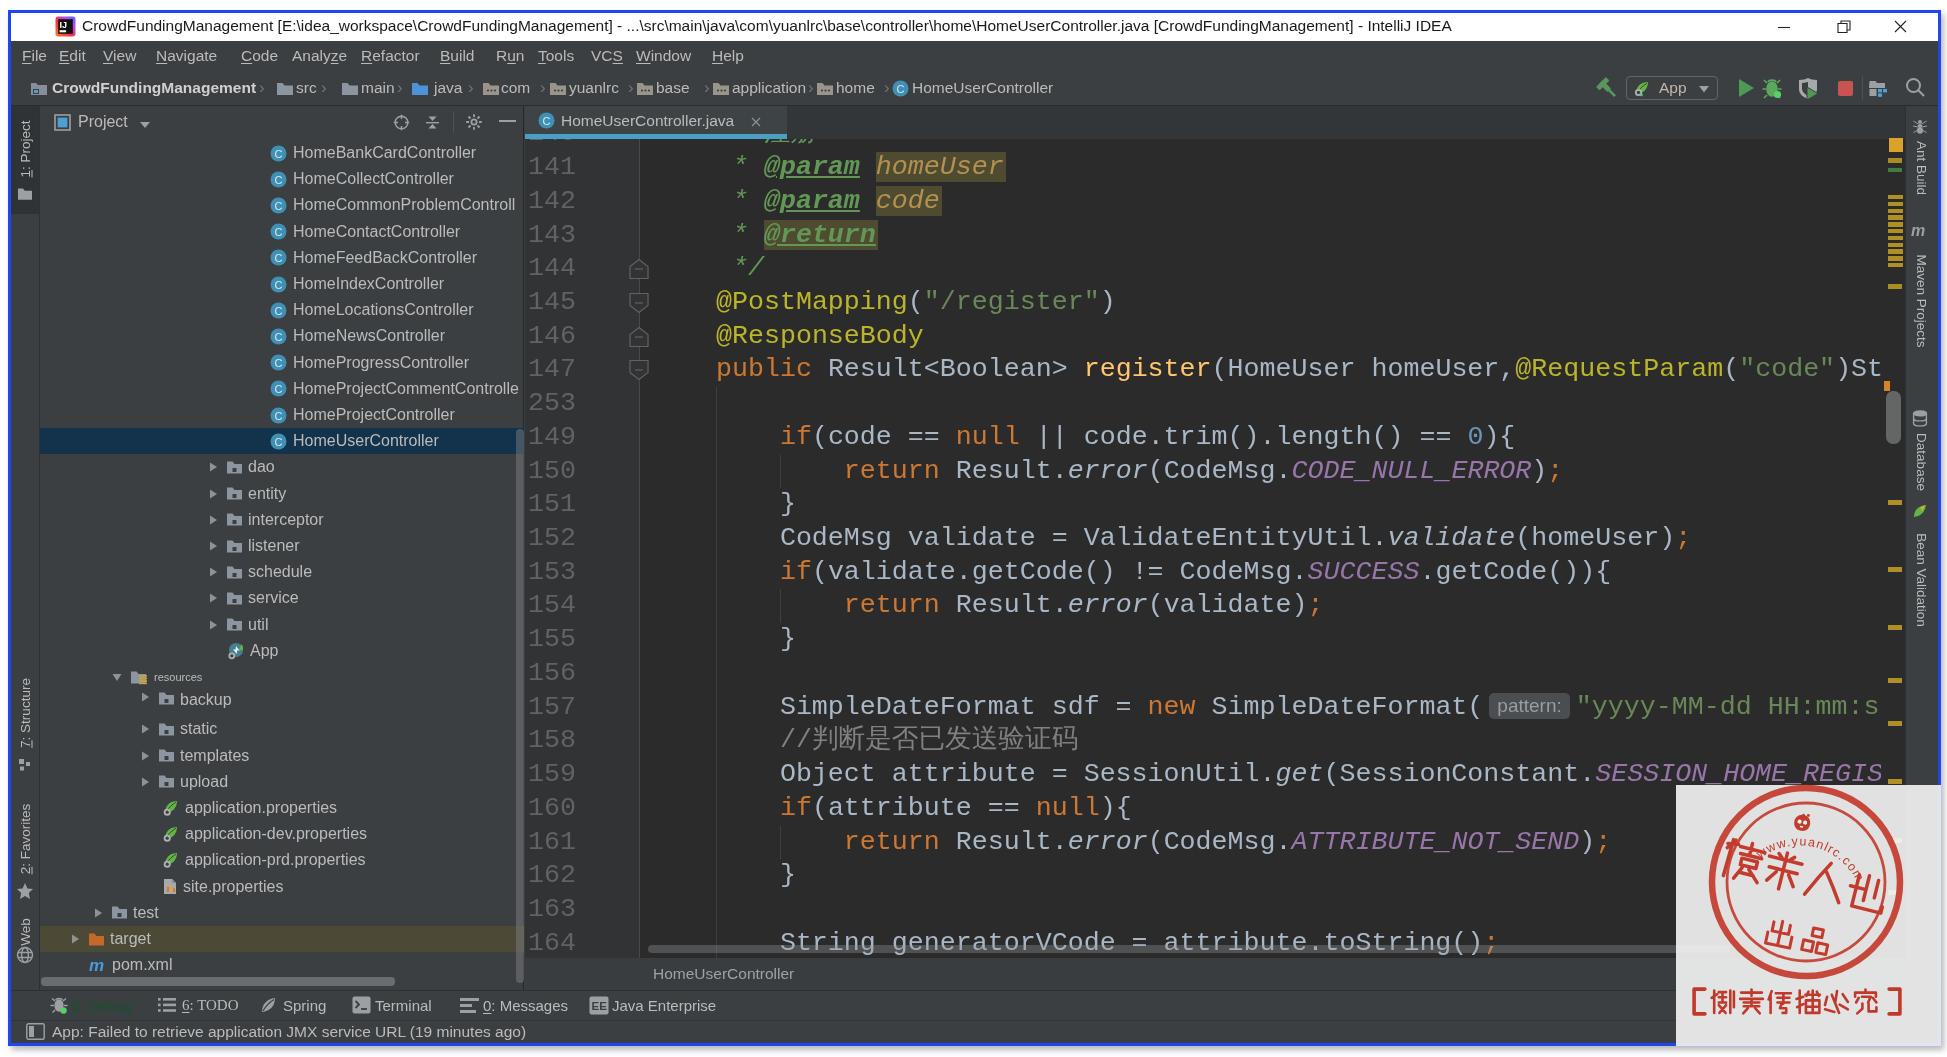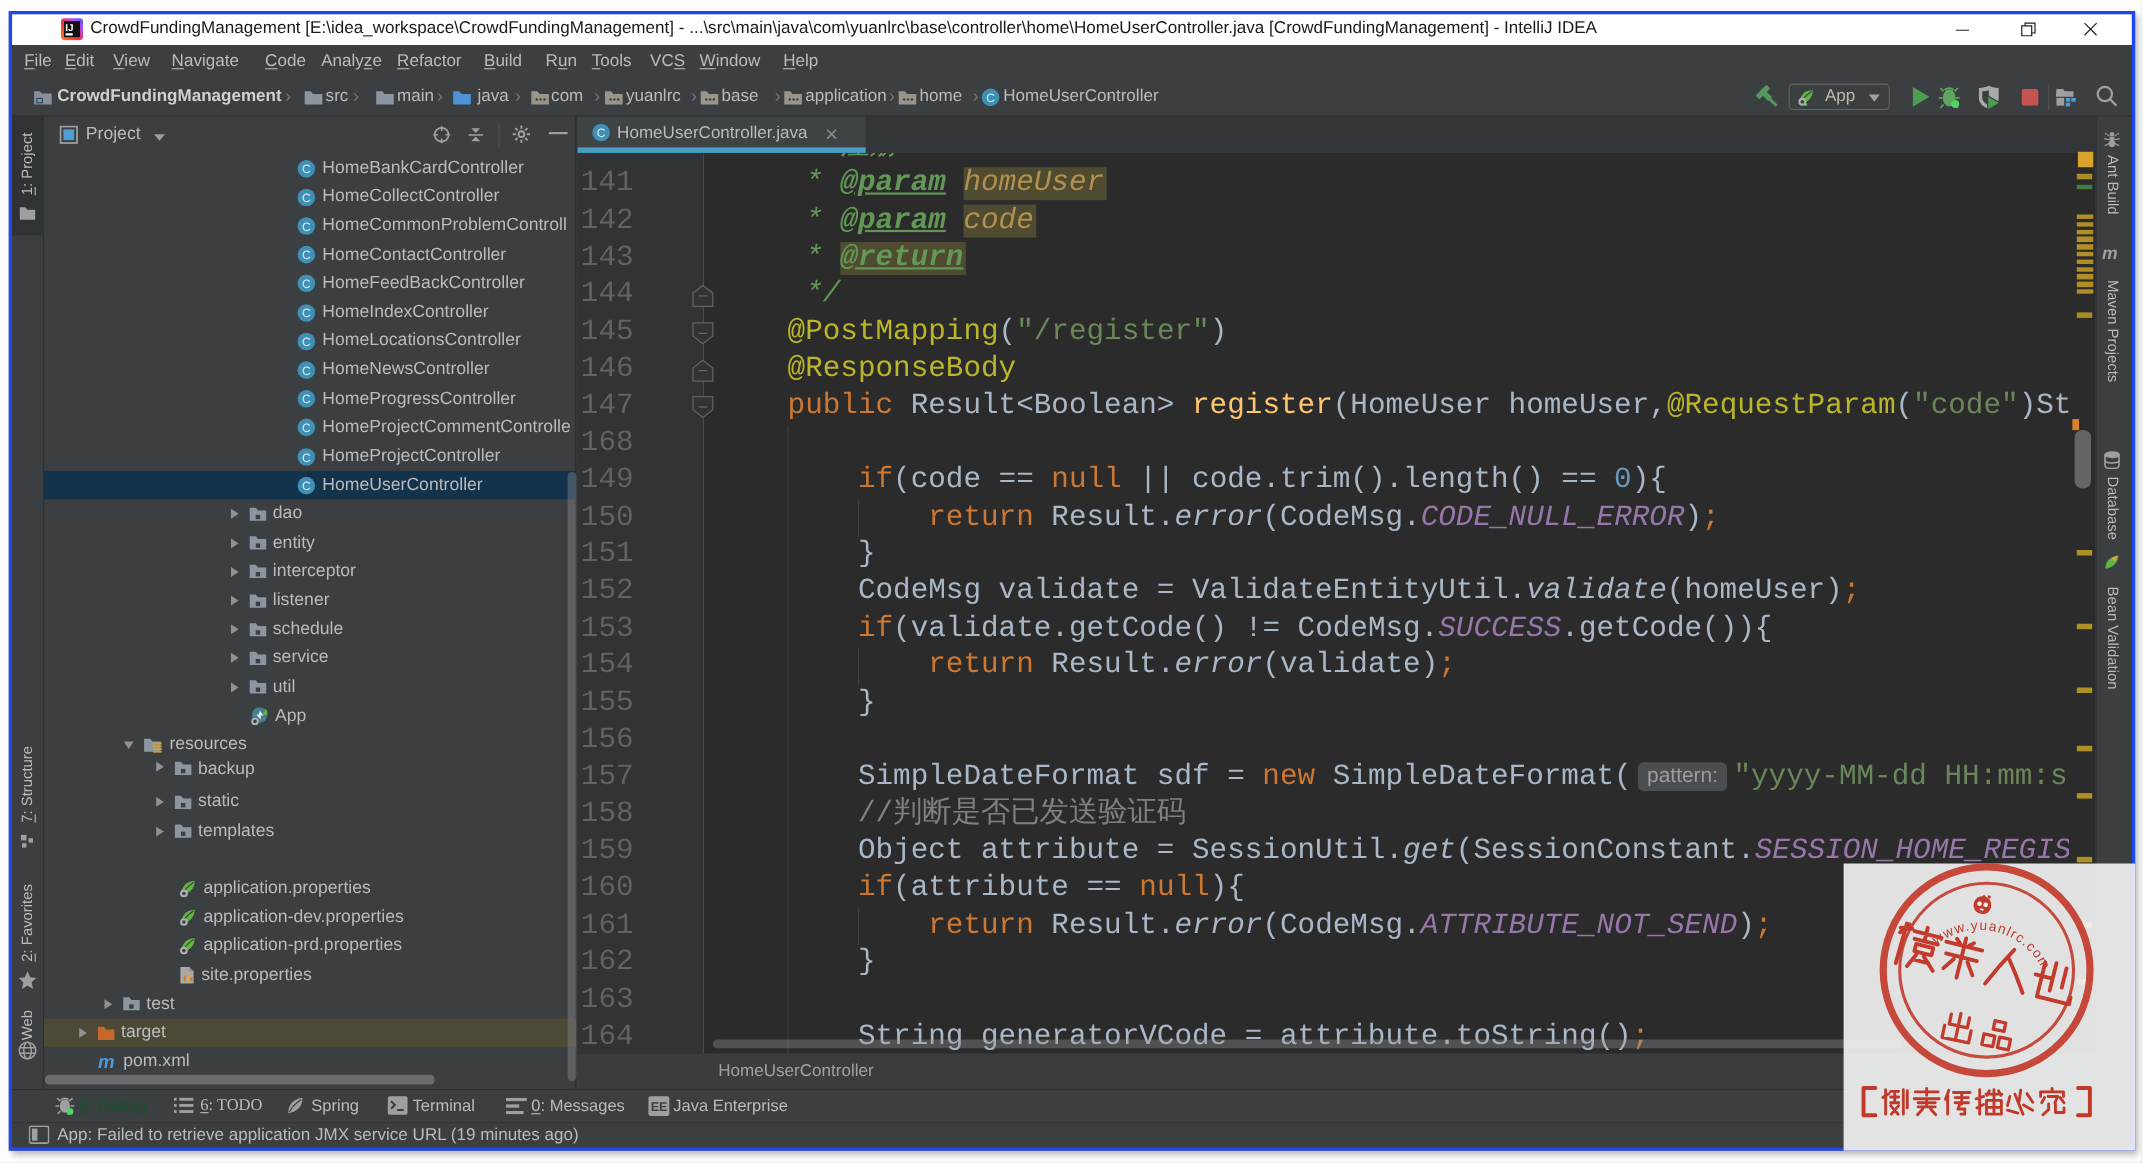--- a/index.html
+++ b/index.html
@@ -387,21 +387,21 @@
         </svg>
         <svg width="19" height="15" viewBox="0 0 19 15" style="flex:none;margin-right:5px">
           <path d="M1 1.5 h5.5 l2 2.5 H16 v9.5 H1 z" fill="#8c96a0"></path>
           <g fill="#c9a23d">
             <rect x="9" y="5" width="8" height="1.8"></rect>
             <rect x="9" y="7.6" width="8" height="1.8"></rect>
             <rect x="9" y="10.2" width="8" height="1.8"></rect>
             <rect x="9" y="12.8" width="8" height="1.4"></rect>
           </g>
         </svg>
-        <span style="font-size:16px;color:#bbbbbb;white-space:nowrap;">resources</span>
+        <span style="font-size:11px;color:#bbbbbb;white-space:nowrap;">resources</span>
       </div>
       <div style="position:absolute;left:0;top:585px;width:484px;height:26.2px;display:flex;padding-left:99px;box-sizing:border-box;">
         <svg width="12" height="12" viewBox="0 0 12 12" style="flex:none;margin-right:7px">
           <path d="M3 1.5 L10 6 L3 10.5 z" fill="#8f9294"></path>
         </svg>
         <svg width="17" height="15" viewBox="0 0 17 15" style="flex:none;margin-right:5px">
           <path d="M1 1.5 h5.5 l2 2.5 H16 v9.5 H1 z" fill="#8c96a0"></path>
           <rect x="6.5" y="8" width="4" height="4" fill="#3c3f41"></rect>
         </svg>
         <span style="font-size:16px;color:#bbbbbb;white-space:nowrap;">backup</span>
@@ -418,20 +418,30 @@
       </div>
       <div style="position:absolute;left:0;top:636.6px;width:484px;height:26.2px;display:flex;align-items:center;padding-left:99px;box-sizing:border-box;">
         <svg width="12" height="12" viewBox="0 0 12 12" style="flex:none;margin-right:7px">
           <path d="M3 1.5 L10 6 L3 10.5 z" fill="#8f9294"></path>
         </svg>
         <svg width="17" height="15" viewBox="0 0 17 15" style="flex:none;margin-right:5px">
           <path d="M1 1.5 h5.5 l2 2.5 H16 v9.5 H1 z" fill="#8c96a0"></path>
           <rect x="6.5" y="8" width="4" height="4" fill="#3c3f41"></rect>
         </svg>
         <span style="font-size:16px;color:#bbbbbb;white-space:nowrap;">templates</span>
+      </div>
+      <div style="position:absolute;left:0;top:662.8px;width:484px;height:26.2px;display:flex;align-items:center;padding-left:99px;box-sizing:border-box;">
+        <svg width="12" height="12" viewBox="0 0 12 12" style="flex:none;margin-right:7px">
+          <path d="M3 1.5 L10 6 L3 10.5 z" fill="#8f9294"></path>
+        </svg>
+        <svg width="17" height="15" viewBox="0 0 17 15" style="flex:none;margin-right:5px">
+          <path d="M1 1.5 h5.5 l2 2.5 H16 v9.5 H1 z" fill="#8c96a0"></path>
+          <rect x="6.5" y="8" width="4" height="4" fill="#3c3f41"></rect>
+        </svg>
+        <span style="font-size:16px;color:#bbbbbb;white-space:nowrap;">upload</span>
       </div>
       <div style="position:absolute;left:0;top:689.0px;width:484px;height:26.2px;display:flex;align-items:center;padding-left:122px;box-sizing:border-box;">
         <svg width="18" height="18" viewBox="0 0 18 18" style="flex:none;margin-right:5px">
           <path d="M15 2 C15 9 10 14 3 14 C3 6.5 8 2 15 2 z" fill="#62b543"></path>
           <path d="M4 13 C7 8 10 6 14 3" stroke="#3c3f41" stroke-width="1" fill="none"></path>
           <circle cx="5.2" cy="13.2" r="3.5" fill="#aeb0b2"></circle>
           <circle cx="5.2" cy="13.2" r="1.6" fill="#3c3f41"></circle>
         </svg>
         <span style="font-size:16px;color:#bbbbbb;white-space:nowrap;">application.properties</span>
       </div>
@@ -510,21 +520,21 @@
       <div style="position:absolute;left:255px;top:686.5px;width:1px;height:33.7px;background:#3d4042;"></div>
       <div class="mono" style="position:absolute;left:0;top:-21.6px;width:51px;text-align:right;font-size:26.65px;line-height:33.72px;color:#606366;">
         <div>140</div>
         <div>141</div>
         <div>142</div>
         <div>143</div>
         <div>144</div>
         <div>145</div>
         <div>146</div>
         <div>147</div>
-        <div>168</div>
+        <div>253</div>
         <div>149</div>
         <div>150</div>
         <div>151</div>
         <div>152</div>
         <div>153</div>
         <div>154</div>
         <div>155</div>
         <div>156</div>
         <div>157</div>
         <div>158</div>

